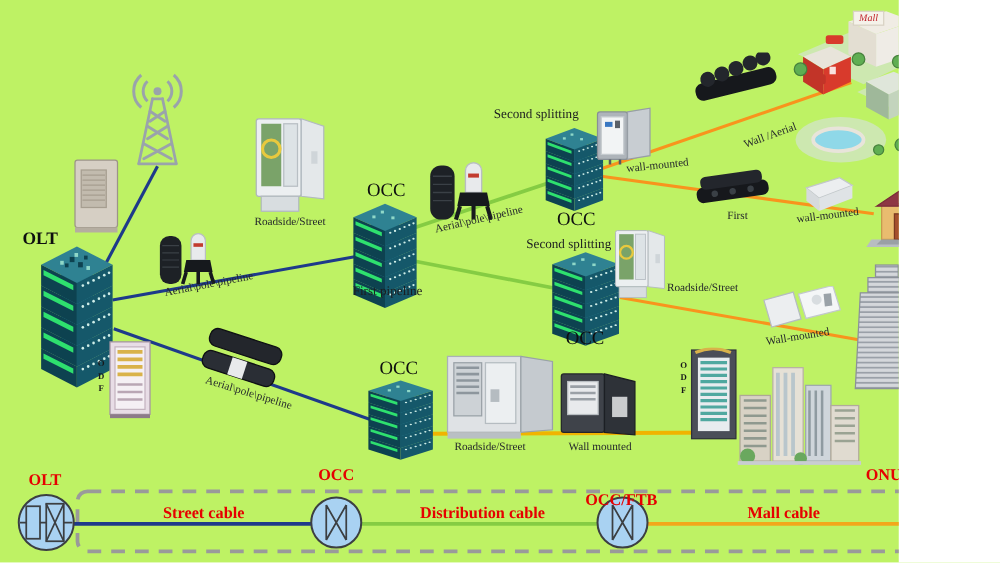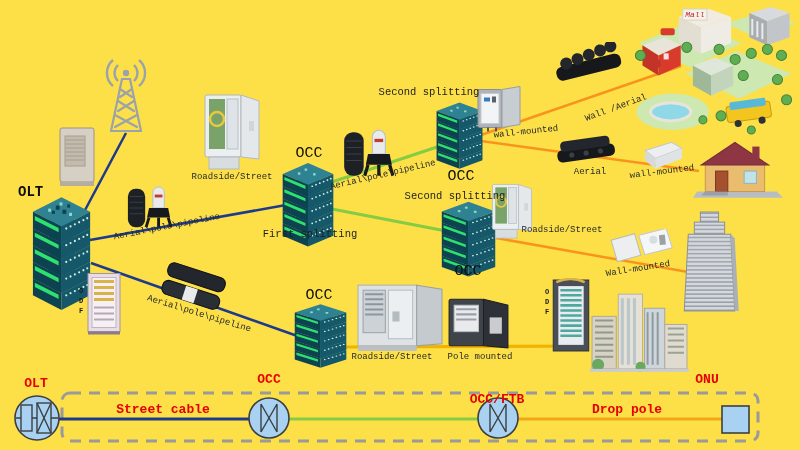--- a/index.html
+++ b/index.html
@@ -1,18 +1,18 @@
 <!DOCTYPE html>
 <html><head>
 <meta charset="utf-8">
 <style>
 *{margin:0;padding:0;box-sizing:border-box}
 html,body{background:#fff}
-#stage{position:relative;width:800px;height:450px;background:#fde047;overflow:hidden;
-  font-family:Liberation Mono, monospace;color:#202326}
+#stage{position:relative;width:719px;height:450px;background:#bef264;overflow:hidden;
+  font-family:Liberation Serif, serif;color:#202326}
 .dev{position:absolute}
 .lines{position:absolute}
 .lbl{position:absolute;font-size:9px;color:#25282b;white-space:nowrap;transform:translateX(-50%)}
 .lbl-md{position:absolute;font-size:10.5px;color:#1c1e20;white-space:nowrap;transform:translateX(-50%)}
 .lbl-occ{position:absolute;font-size:15px;font-weight:500;color:#0d0e0f;white-space:nowrap;transform:translateX(-50%)}
 .lbl-olt{position:absolute;font-size:14px;font-weight:600;color:#0d0e0f;white-space:nowrap}
 .vlbl{position:absolute;writing-mode:vertical-rl;text-orientation:upright;font-size:7px;font-weight:bold;color:#17181a;letter-spacing:2px;line-height:1}
 .rlbl{position:absolute;font-size:13px;font-weight:bold;color:#e60000;white-space:nowrap;transform:translateX(-50%)}
 </style>
 </head>
@@ -354,35 +354,35 @@
       <circle cx="50" cy="76" r="5" fill="#6aa85e"></circle>
   <rect x="0" y="78" width="98" height="3" fill="#c9cdd1"></rect>
 </svg>
 
 <div class="lbl-olt" style="left:18px;top:184px">OLT</div>
 <div class="lbl" style="left:232px;top:172px">Roadside/Street</div>
 <div class="lbl" style="left:167px;top:222px;transform:translateX(-50%) rotate(-11deg)">Aerial\pole\pipeline</div>
 <div class="lbl" style="left:199px;top:309px;transform:translateX(-50%) rotate(17deg)">Aerial\pole\pipeline</div>
 <div class="vlbl" style="left:77px;top:287px">ODF</div>
 <div class="lbl-occ" style="left:309px;top:145px">OCC</div>
-<div class="lbl-md" style="left:310px;top:228px">First splitting</div>
+<div class="lbl-md" style="left:310px;top:228px">First pipeline</div>
 <div class="lbl" style="left:383px;top:170px;transform:translateX(-50%) rotate(-13deg)">Aerial\pole\pipeline</div>
 <div class="lbl-md" style="left:429px;top:86px">Second splitting</div>
 <div class="lbl-occ" style="left:461px;top:168px">OCC</div>
 <div class="lbl" style="left:526px;top:127px;transform:translateX(-50%) rotate(-6deg)">wall-mounted</div>
 <div class="lbl" style="left:616px;top:103px;transform:translateX(-50%) rotate(-20deg)">Wall /Aerial</div>
-<div class="lbl" style="left:590px;top:167px">Aerial</div>
+<div class="lbl" style="left:590px;top:167px">First</div>
 <div class="lbl" style="left:662px;top:167px;transform:translateX(-50%) rotate(-7deg)">wall-mounted</div>
 <div class="lbl-md" style="left:455px;top:190px">Second splitting</div>
 <div class="lbl-occ" style="left:468px;top:263px">OCC</div>
 <div class="lbl" style="left:562px;top:225px">Roadside/Street</div>
 <div class="lbl" style="left:638px;top:264px;transform:translateX(-50%) rotate(-9deg)">Wall-mounted</div>
 <div class="lbl-occ" style="left:319px;top:287px">OCC</div>
 <div class="lbl" style="left:392px;top:352px">Roadside/Street</div>
-<div class="lbl" style="left:480px;top:352px">Pole mounted</div>
+<div class="lbl" style="left:480px;top:352px">Wall mounted</div>
 <div class="vlbl" style="left:543px;top:288px">ODF</div>
 
 <svg class="lines" style="left:0;top:370px;width:800px;height:80px" viewBox="0 0 800 80">
   <rect x="62" y="23" width="696" height="48" rx="8" fill="none" stroke="#9a9a9a" stroke-width="3" stroke-dasharray="11 8"></rect>
   <line x1="59" y1="49" x2="251" y2="49" stroke="#1e3a8a" stroke-width="3"></line>
   <line x1="288" y1="49" x2="479" y2="49" stroke="#85cc43" stroke-width="3"></line>
   <line x1="517" y1="49" x2="722" y2="49" stroke="#f2a71b" stroke-width="3"></line>
   <g>
     <circle cx="37" cy="48" r="22" fill="#a9d2f2" stroke="#3c3f42" stroke-width="1.6"></circle>
     <line x1="16" y1="48" x2="58" y2="48" stroke="#3c3f42" stroke-width="1.4"></line>
@@ -399,15 +399,16 @@
     <path d="M490 34 V62 M506 34 V62 M490 34 L506 62 M506 34 L490 62" stroke="#3c3f42" stroke-width="1.4" fill="none"></path>
   </g>
   <rect x="722" y="36" width="27" height="27" fill="#a9d2f2" stroke="#3c3f42" stroke-width="1.6"></rect>
 </svg>
 
 <div class="rlbl" style="left:36px;top:376px">OLT</div>
 <div class="rlbl" style="left:269px;top:372px">OCC</div>
 <div class="rlbl" style="left:497px;top:392px">OCC/FTB</div>
 <div class="rlbl" style="left:707px;top:372px">ONU</div>
 <div class="rlbl" style="left:163px;top:402px">Street cable</div>
-<div class="rlbl" style="left:627px;top:402px">Drop pole</div>
+<div class="rlbl" style="left:386px;top:402px">Distribution cable</div>
+<div class="rlbl" style="left:627px;top:402px">Mall cable</div>
 
 </div>
 
 </body></html>

